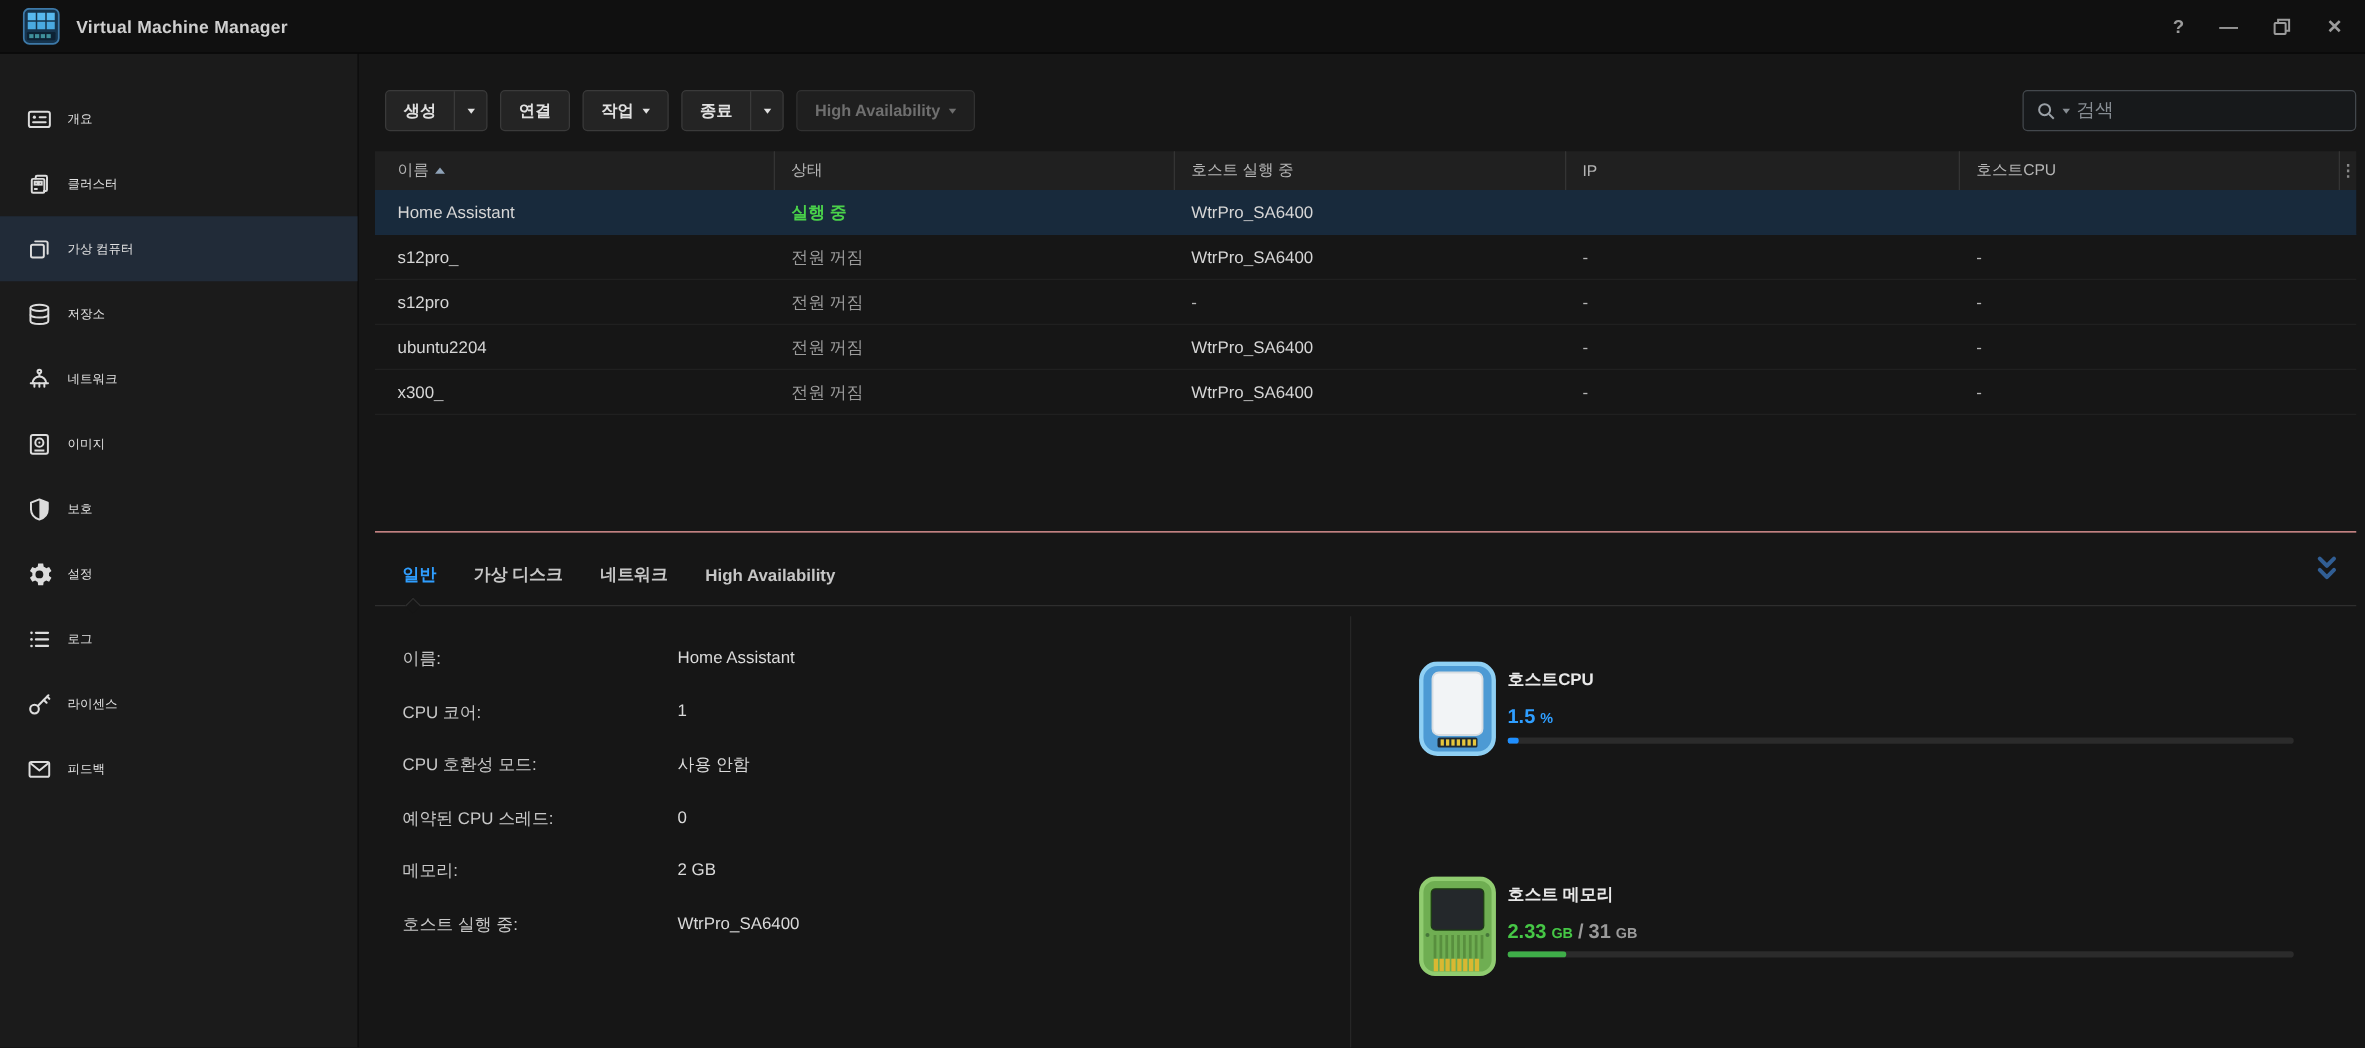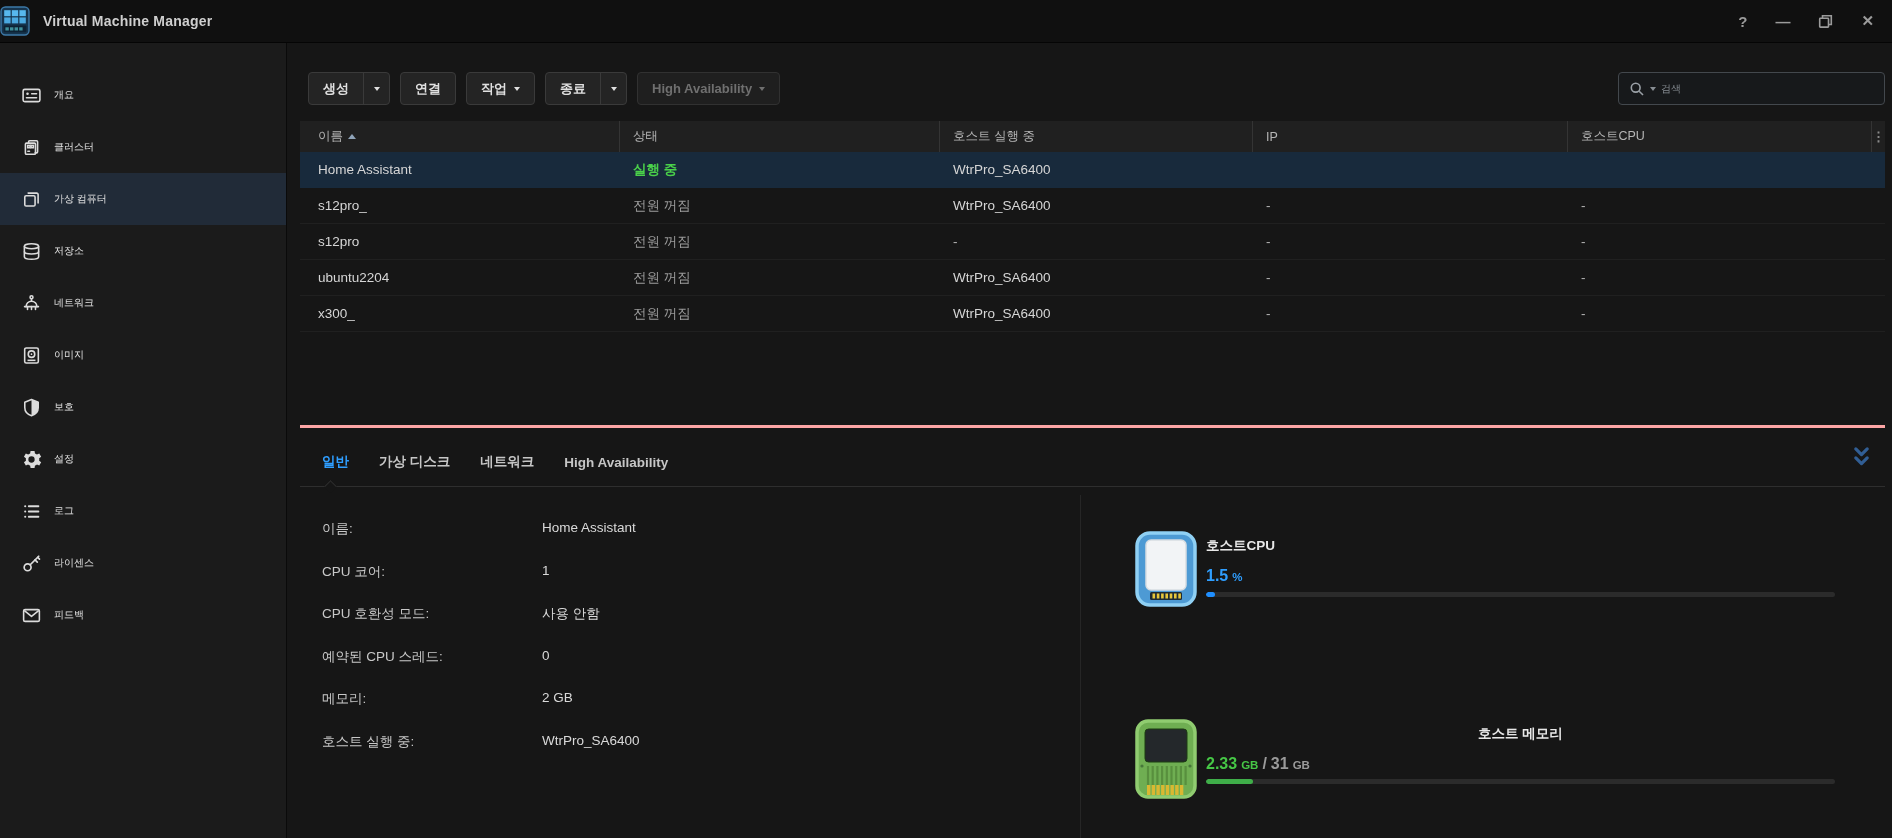--- a/index.html
+++ b/index.html
@@ -1,20 +1,20 @@
 <!DOCTYPE html>
 <html><head>
 <meta charset="utf-8">
 <style>
   * { margin:0; padding:0; box-sizing:border-box; }
   html,body { width:1892px; height:838px; background:#161616; font-family:"Liberation Sans", sans-serif; overflow:hidden; }
   .app { width:1892px; height:838px; position:relative; background:#161616; }
 
   
-  .titlebar { height:43px; background:#101010; display:flex; align-items:center; padding:0 18px 0 0; border-bottom:1px solid #050505; }
+  .titlebar { height:43px; background:#101010; display:flex; align-items:center; padding:0 18px 0 18px; border-bottom:1px solid #050505; }
   .logo { width:30px; height:30px; margin-right:13px; display:flex; }
   .app-title { font-size:14px; font-weight:700; color:#cfcfcf; letter-spacing:.2px; }
   .win-controls { margin-left:auto; display:flex; align-items:center; gap:28px; color:#9b9b9b; }
   .wc { font-size:15px; font-weight:700; cursor:default; display:flex; align-items:center; height:20px; }
 
   
   .main { display:flex; height:795px; }
   .sidebar { width:287px; background:#1b1b1b; border-right:1px solid #0a0a0a; padding-top:26px; flex:none; }
   .side-item { height:52px; display:flex; align-items:center; padding-left:21px; gap:12px; font-size:10px; color:#e2e2e2; }
   .side-item.selected { background:#212b38; }
@@ -25,59 +25,59 @@
   .toolbar { display:flex; align-items:center; margin:29px 7px 0 21px; height:33px; gap:10px;justify-content:flex-end; }
   .tbtn { height:33px; background:#242424; border:1px solid #3a3a3a; border-radius:4px; color:#e0e0e0;
           font-size:13px; font-weight:700; display:flex; align-items:center; cursor:default; }
   .tbtn .seg { padding:0 14px; display:flex; align-items:center; height:100%; }
   .tbtn .arrow-seg { width:26px; border-left:1px solid #3a3a3a; display:flex; align-items:center; justify-content:center; height:100%; }
   .tbtn.plain .seg { gap:7px; }
   .tbtn.disabled { background:#1f1f1f; border-color:#313131; color:#6f6f6f; }
   .dcaret { width:0; height:0; border-left:3.5px solid transparent; border-right:3.5px solid transparent; border-top:4.5px solid currentColor; display:inline-block; }
   .searchbox { margin-left:auto; width:267px; height:33px; border:1px solid #43484d; border-radius:4px; background:#17191b;
                display:flex; align-items:center; padding:0 10px; gap:5px; }
-  .searchbox input { flex:1; background:transparent; border:none; outline:none; color:#d0d0d0; font-size:10px; font-family:"Liberation Sans",sans-serif; }
+  .searchbox input { flex:1; background:transparent; border:none; outline:none; color:#d0d0d0; font-size:15px; font-family:"Liberation Sans",sans-serif; }
   .searchbox input::placeholder { color:#878d93; }
   .search-caret { width:0; height:0; border-left:3px solid transparent; border-right:3px solid transparent; border-top:4px solid #878d93; }
 
   
   .table { margin:16px 7px 0 13px; }
   .thead, .trow { display:grid; grid-template-columns:320px 320px 313px 315px 304px 13px; }
   .thead { height:31px; background:#202020; font-size:12.5px; color:#b5b5b5; }
   .th { display:flex; align-items:center; border-right:1px solid #343434; padding-left:13px; gap:5px; }
   .th:first-child { padding-left:18px; }
   .th:last-child { border-right:none; padding-left:0; justify-content:center; color:#8a8a8a; font-size:13px; font-weight:700; }
   .sort-asc { width:0; height:0; border-left:4px solid transparent; border-right:4px solid transparent; border-bottom:5px solid #8fa3b8; margin-top:-1px; }
   .trow { height:36px; align-items:center; font-size:13.5px; color:#d6d6d6; border-bottom:1px solid #202020; }
   .trow.selected { background:#182a3c; border-bottom-color:#182a3c; }
   .td { padding-left:13px; white-space:nowrap; overflow:hidden; }
   .td.c-name { padding-left:18px; }
   .td.c-status.running { color:#4ad14a; font-weight:700; }
   .td.c-status.off { color:#9c9c9c; }
   .td.dash { color:#b5b5b5; }
 
   
-  .detail { margin:93px 7px 0 13px; border-top:3px solid #fca5a5; }
+  .detail { margin:93px 7px 0 13px; border-top:1px solid #fca5a5; }
   .tabs { height:59px; display:flex; align-items:center; gap:30px; padding:10px 0 0 22px; border-bottom:1px solid #2e2e2e; position:relative; }
   .tab { font-size:13.5px; font-weight:700; color:#c6c6c6; cursor:default; }
   .tab.active { color:#2f9eff; }
   .tab-notch { position:absolute; bottom:-5px; left:26px; width:9px; height:9px; background:#161616;
                border-left:1px solid #2e2e2e; border-top:1px solid #2e2e2e; transform:rotate(45deg); }
   .collapse-btn { position:absolute; right:13px; top:16px; width:22px; height:26px; display:flex; align-items:center; justify-content:center; cursor:default; }
 
   .detail-body { position:relative; height:295px; }
   .vdiv { position:absolute; left:780px; top:8px; height:360px; width:1px; background:#262626; }
   .fields { padding:33px 0 0 22px; width:740px; }
   .frow { height:42.6px; display:flex; align-items:flex-start; }
   .flabel { width:220px; color:#c8c8c8; font-size:13.5px; }
   .fvalue { color:#dadada; font-size:13.5px; }
 
   .gauge { position:absolute; left:780px; width:805px; height:90px; }
   .gauge.cpu { top:44px; }
-  .gauge.mem { top:232px;text-align:center; }
+  .gauge.mem { top:216px; }
   .gauge-icon { position:absolute; left:55px; top:0; display:flex; }
   .gauge-text { position:absolute; left:126px; top:0; right:50px; }
   .gauge-title { font-size:13.5px; font-weight:700; color:#e8e8e8; margin-top:6px; }
   .gauge-value { margin-top:12px; display:flex; align-items:baseline; gap:4px; }
   .gv-big { font-size:16px; font-weight:700; }
   .gv-unit { font-size:11.5px; font-weight:700; }
   .cpu .gv-big, .cpu .gv-unit { color:#2f9eff; }
   .mem .gv-used, .mem .gv-used-unit { color:#46c746; }
   .mem .gv-sep, .mem .gv-total, .mem .gv-total-unit { color:#9a9a9a; }
   .gauge-bar { position:absolute; left:126px; width:629px; height:5px; border-radius:2.5px; background:#2b2b2b; overflow:hidden; }

